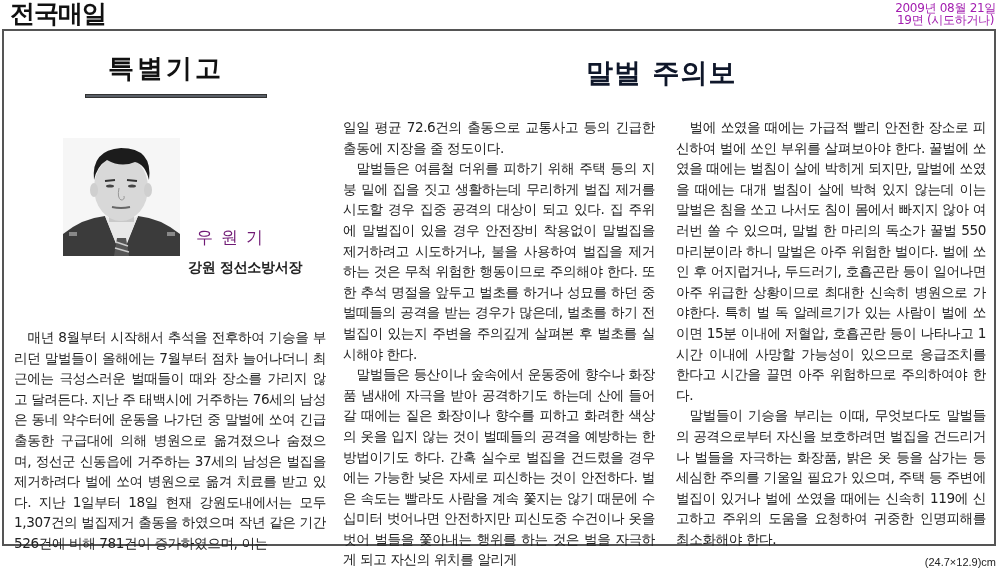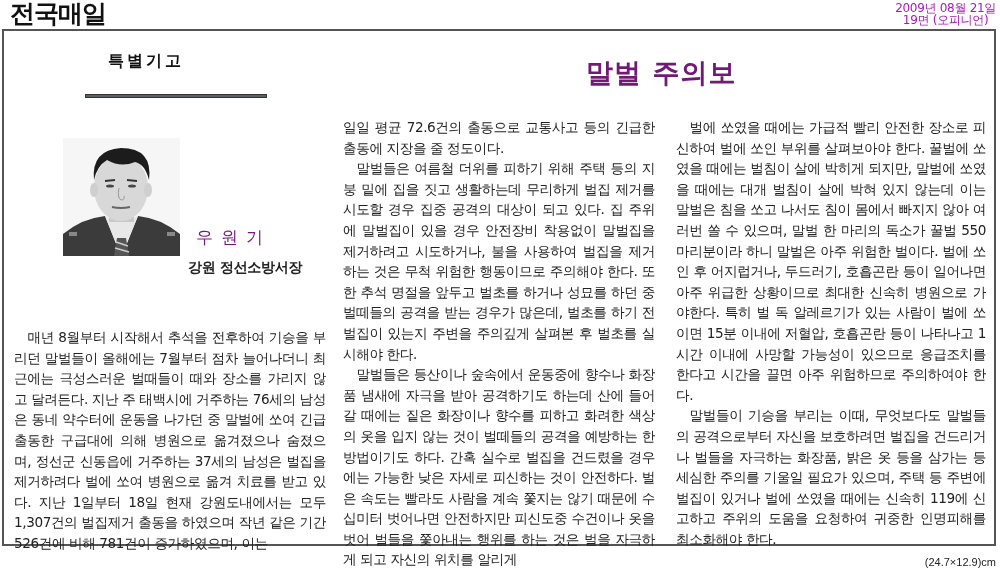--- a/index.html
+++ b/index.html
@@ -18,30 +18,30 @@
       font-family: "DejaVu Sans", sans-serif; font-size: 12px; line-height: 12px;
       color: #a21caf; letter-spacing: -0.3px;
     }
     .frame {
       position: absolute; left: 2px; top: 29px; width: 994px; height: 517px;
       border: 2px solid #555;
     }
     .section-title {
       position: absolute; left: 108px; top: 51px;
       font-family: "DejaVu Sans", sans-serif; font-weight: bold;
-      font-size: 16px; letter-spacing: 3px; color: #111;
+      font-size: 26px; letter-spacing: 3px; color: #111;
     }
     .section-underline {
       position: absolute; left: 85px; top: 94px; width: 182px; height: 4px;
       background: #5a6068; border: 1px solid #333;
     }
     .headline {
       position: absolute; left: 586px; top: 55px;
       font-family: "DejaVu Serif", serif; font-weight: bold;
-      font-size: 27px; letter-spacing: 1px; color: #701a75;
+      font-size: 27px; letter-spacing: 1px; color: #0f172a;
     }
     .photo {
       position: absolute; left: 63px; top: 138px; width: 117px; height: 118px;
       background: #f4f4f4; overflow: hidden;
     }
     .photo svg { display: block; }
     .author-name {
       position: absolute; left: 196px; top: 226px;
       font-family: "DejaVu Sans", sans-serif; font-size: 17px; letter-spacing: 8px; color: #701a75;
     }
@@ -64,21 +64,21 @@
       position: absolute; right: 4px; top: 556px;
       font-family: Liberation Sans, sans-serif; font-size: 11px; color: #222;
     }
   </style>
 </head>
 <body>
 
 <div class="masthead">전국매일</div>
 <div class="dateline">
   <div>2009년 08월 21일</div>
-  <div>19면 (오피니언)</div>
+  <div>19면 (시도하거나)</div>
 </div>
 
 <div class="frame"></div>
 
 <div class="section-title">특별기고</div>
 <div class="section-underline"></div>
 
 <div class="headline">말벌 주의보</div>
 
 <div class="photo">

